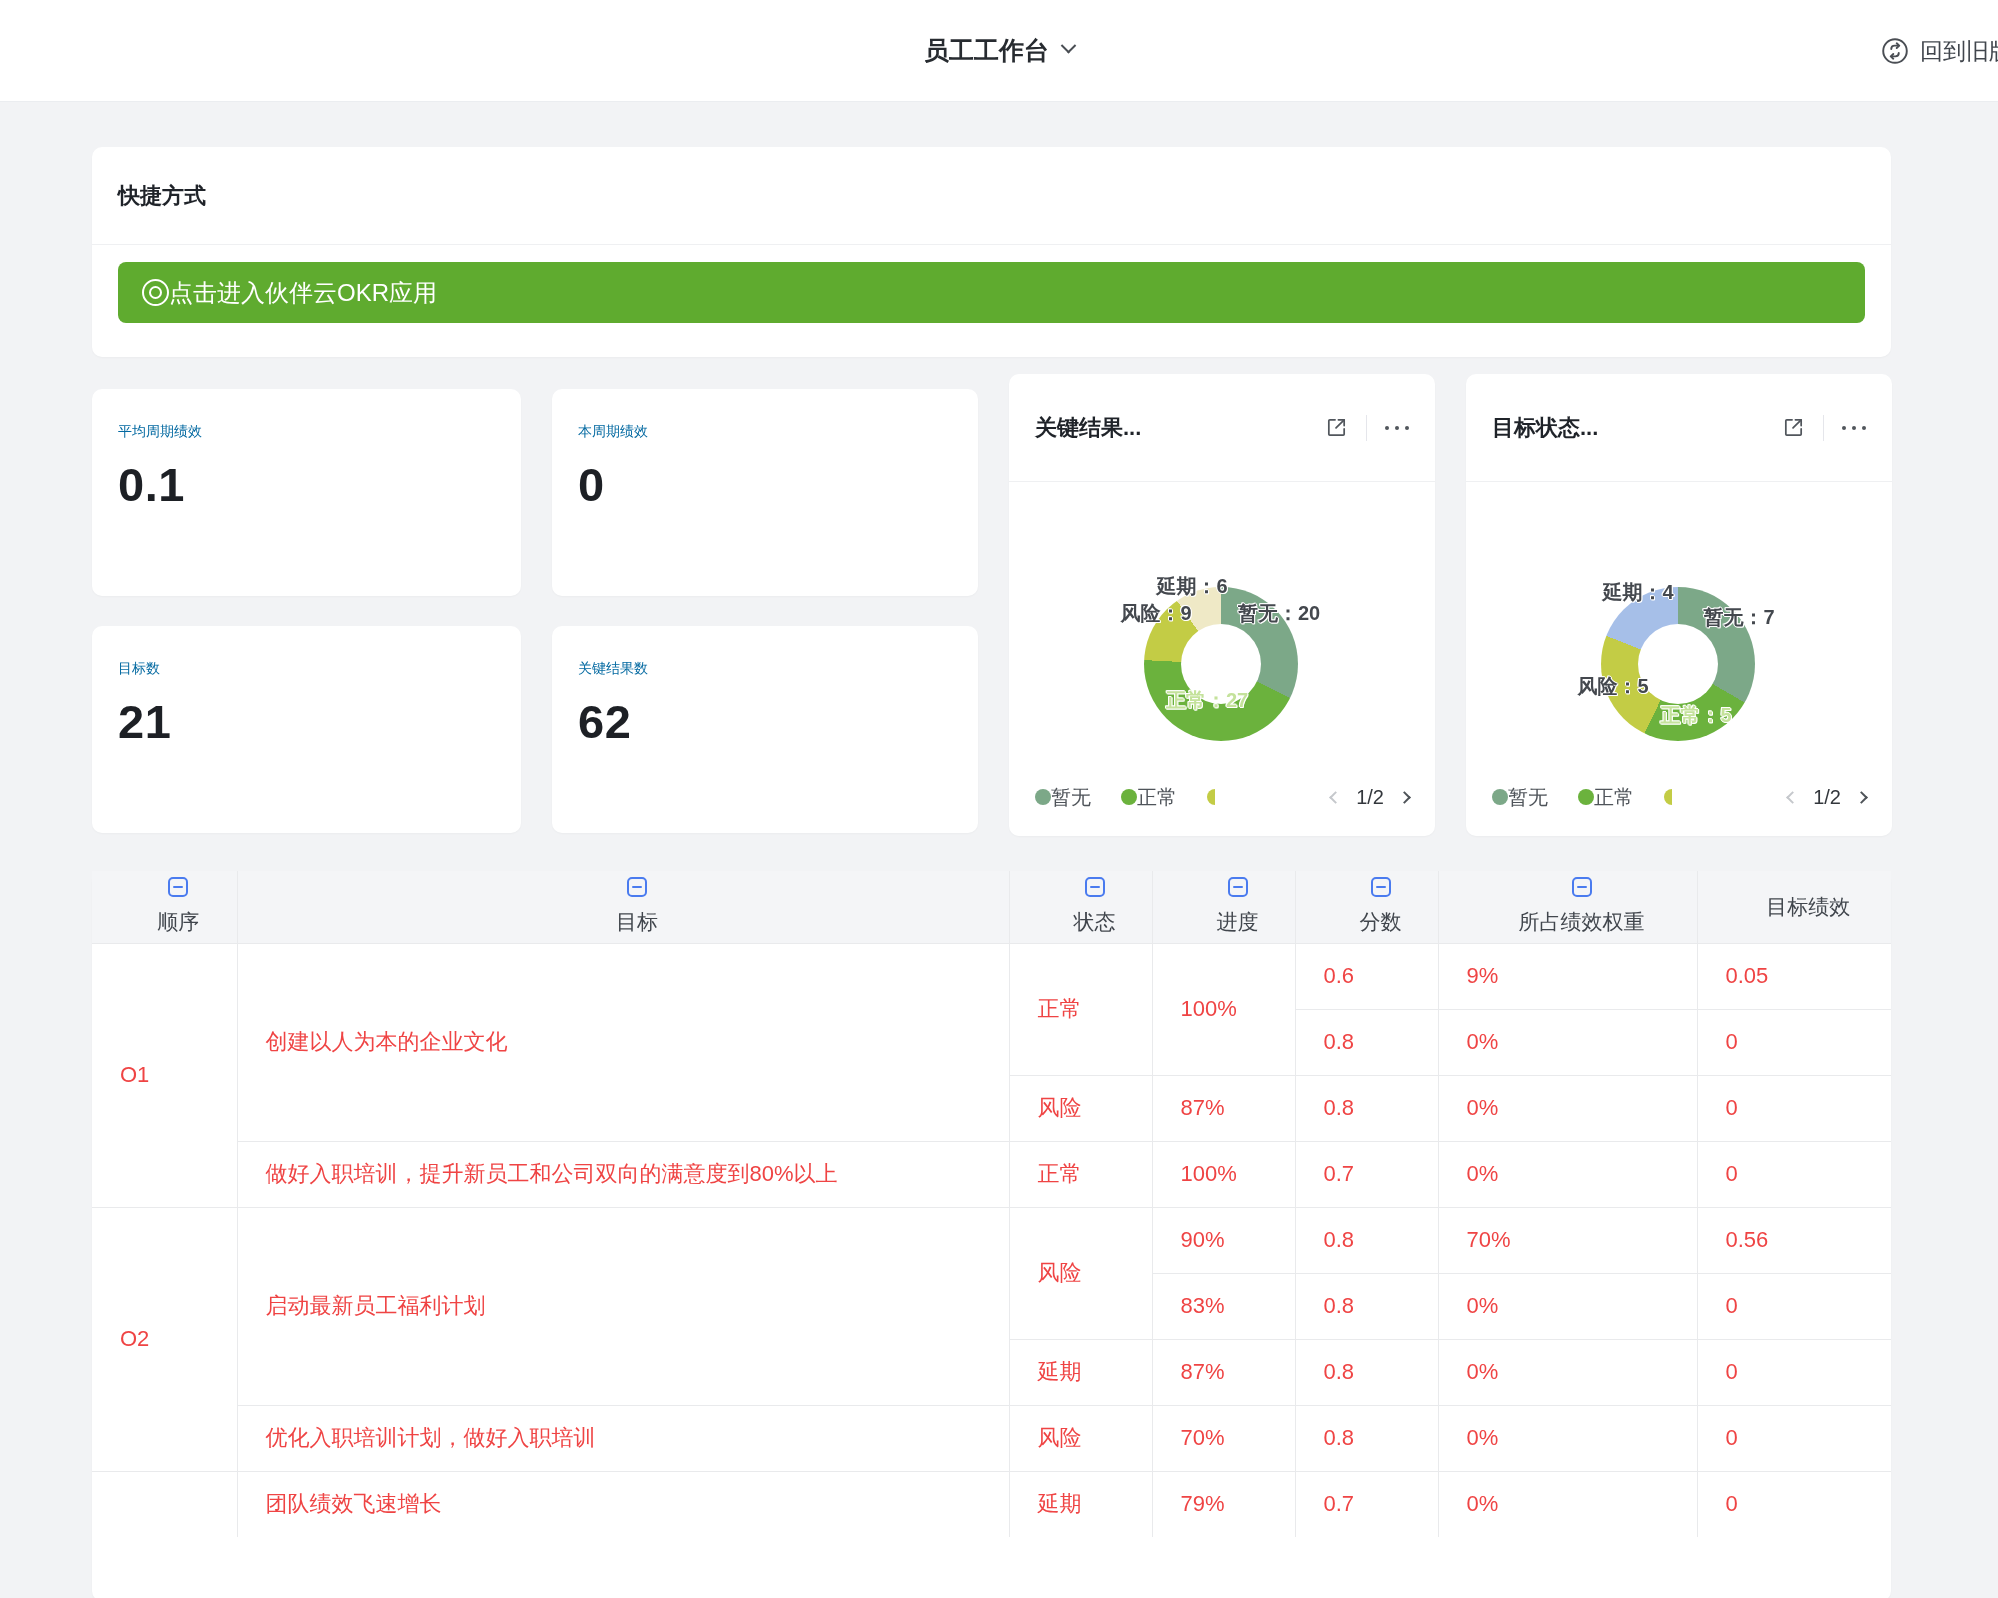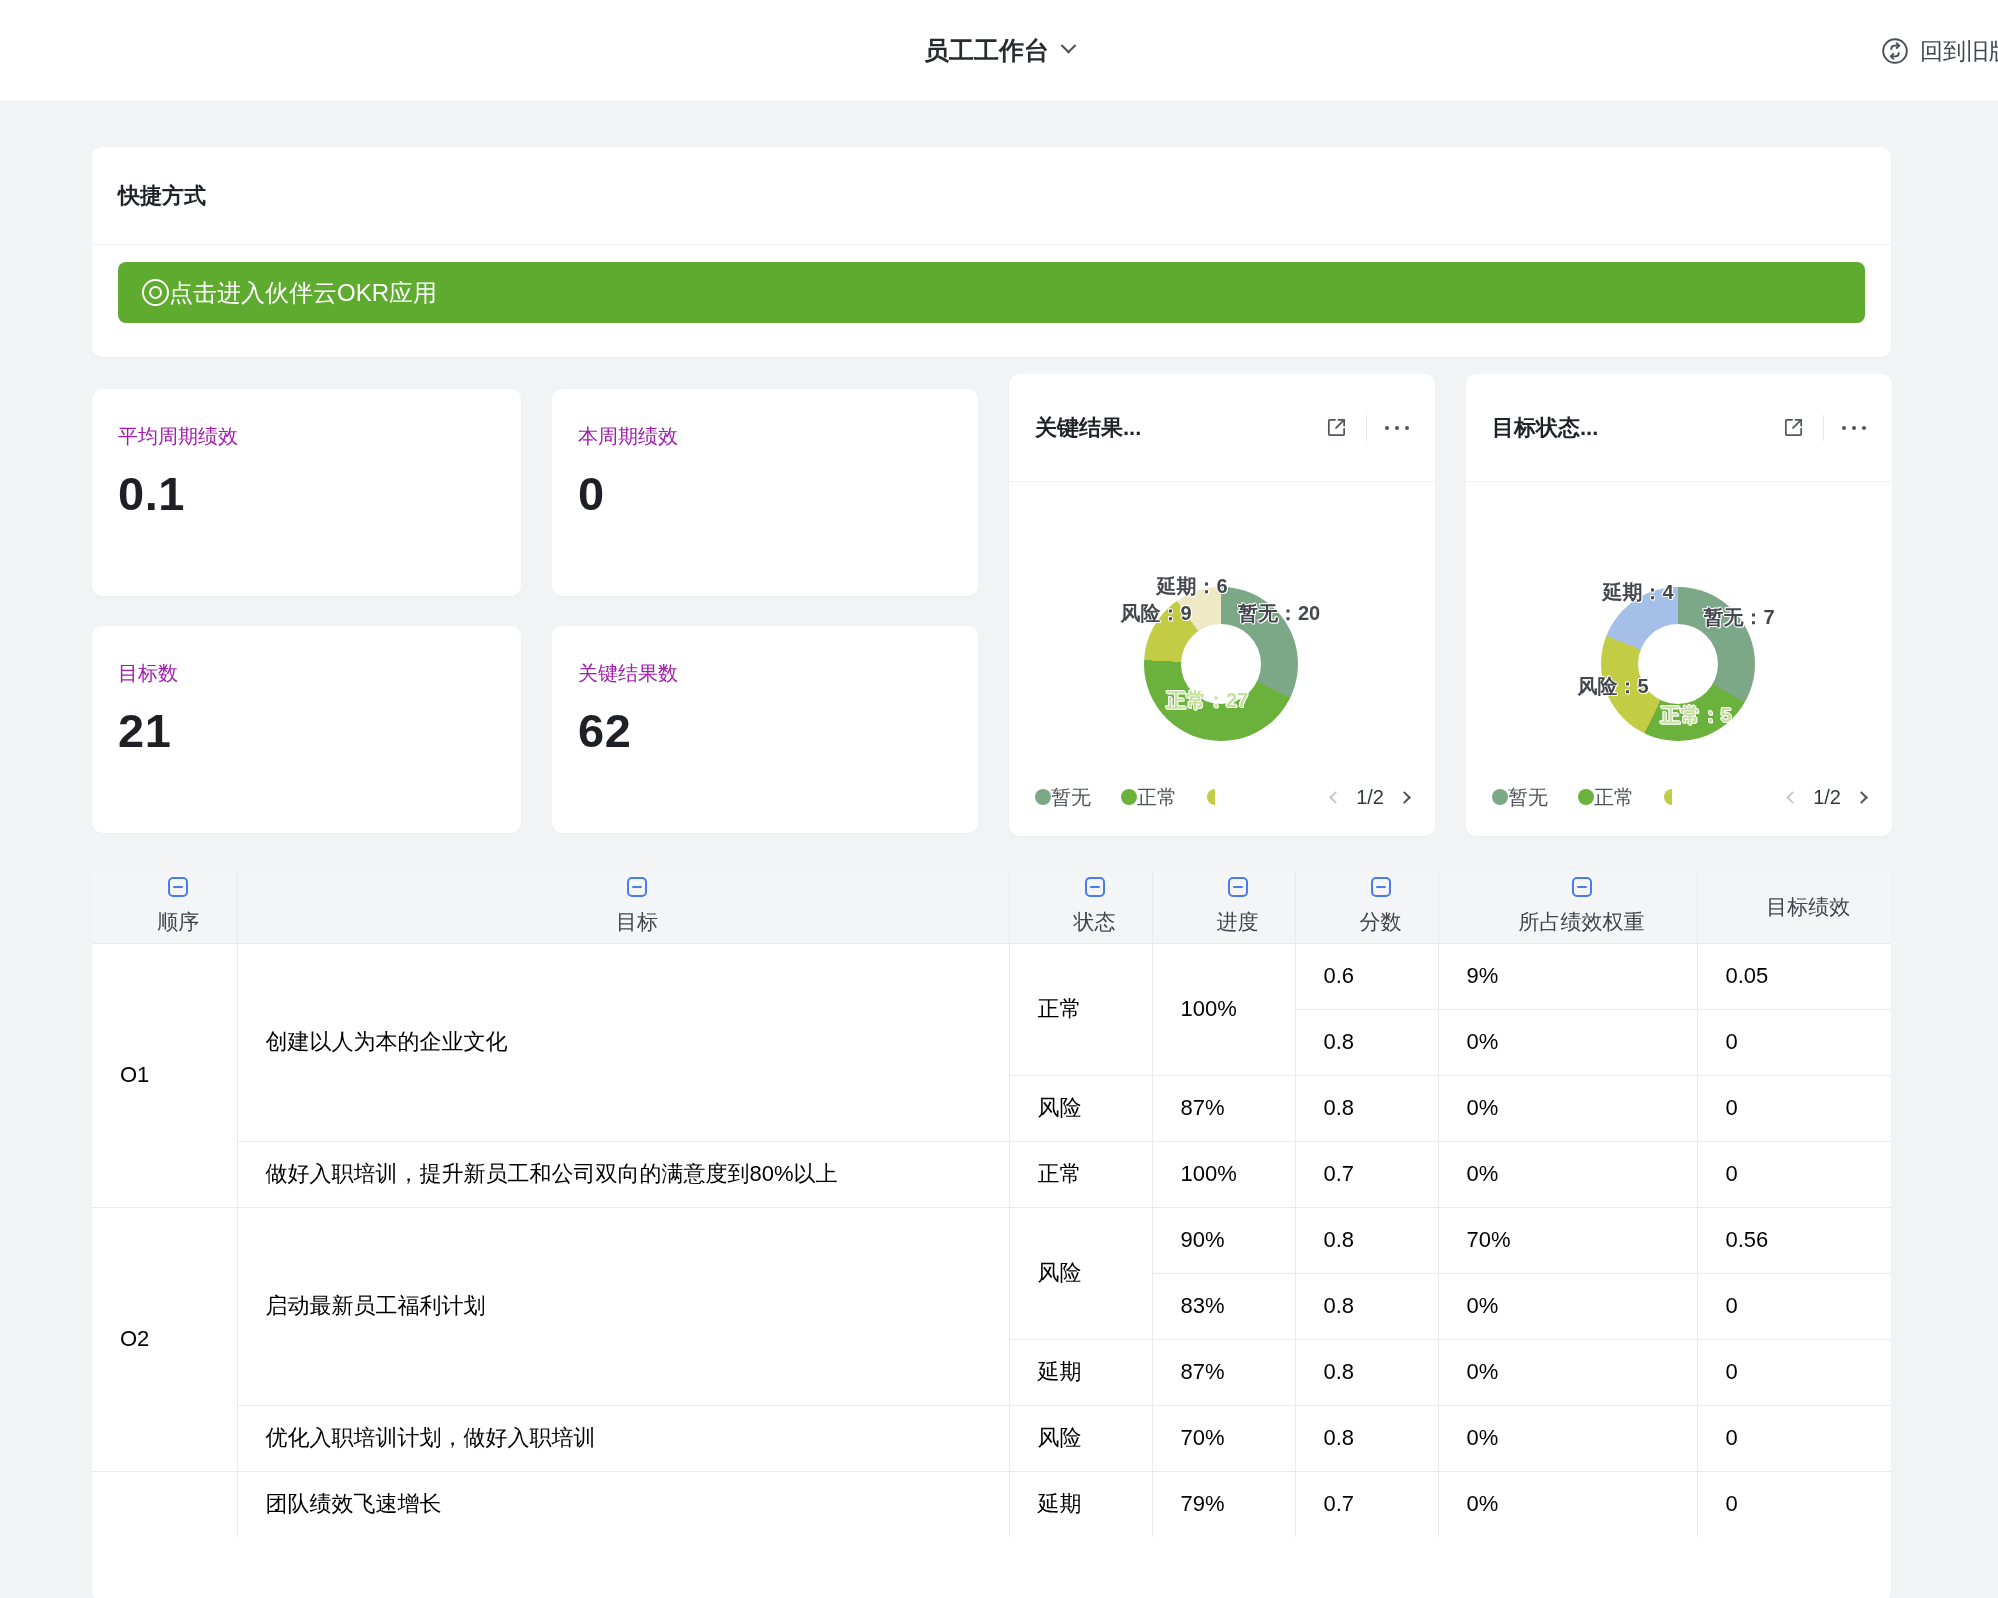--- a/index.html
+++ b/index.html
@@ -36,21 +36,21 @@
     color:#fff; font-size:24px; font-family:inherit; cursor:pointer;
     display:flex; align-items:center; padding:0 24px;
   }
   .target-icon { width:27px; height:27px; border:2.5px solid #fff; border-radius:50%; position:relative; flex:none; }
   .target-icon::after { content:""; position:absolute; inset:5px; border:2.5px solid #fff; border-radius:50%; }
   
   .dash-row { display:flex; gap:31px; margin-top:17px; height:462px; }
   .stat-col { width:426px; flex:none; display:flex; flex-direction:column; gap:30px; padding-top:15px; }
   .stat-col:first-child { width:429px; }
   .stat-card { height:207px; padding:34px 26px; }
-  .stat-label { font-size:20px; color:#a21caf; }
+  .stat-label { font-size:14px; color:#0369a1; }
   .stat-value { font-size:47px; font-weight:600; color:#1D2025; margin-top:16px; letter-spacing:0.5px; }
   
   .donut-card { width:426px; flex:none; height:462px; display:flex; flex-direction:column; }
   .donut-head {
     height:108px; flex:none; display:flex; align-items:center; padding:0 26px;
     border-bottom:1px solid #EFF0F2;
   }
   .donut-head .card-title { flex:1 1 auto; }
   .head-icons { display:flex; align-items:center; gap:18px; }
   .v-divider { width:1px; height:26px; background:#E5E6EB; }
@@ -90,21 +90,21 @@
   .table-title-row .card-title { flex:1 1 auto; }
   .table-title-row .head-icons { gap:22px; padding-right:10px; }
   table { border-collapse:collapse; width:1799px; table-layout:fixed; border-style:hidden; }
   th, td { border:1px solid #E9EAEC; }
   thead tr { height:72px; background:#F4F5F7; }
   th { font-weight:400; text-align:left; }
   .th-inner { display:flex; align-items:center; gap:11px; padding-left:28px; font-size:21px; color:#41464D;flex-direction:column; }
   .minus-box { width:20px; height:20px; border:2px solid #4A7BEF; border-radius:5px; position:relative; display:inline-block; flex:none; }
   .minus-box::after { content:""; position:absolute; left:3px; right:3px; top:50%; height:2px; margin-top:-1px; background:#4A7BEF; border-radius:1px; }
   tbody tr { height:66px; background:#fff; }
-  td { font-size:22px; color:#000000; padding-left:28px; vertical-align:middle; }
+  td { font-size:22px; color:#ef4444; padding-left:28px; vertical-align:middle; }
   
   .icon-svg { display:block; }
 </style>
 </head>
 <body>
 
 <div class="topbar">
   <div class="topbar-title">
     <span>员工工作台</span>
     <span class="chev-down"></span>

